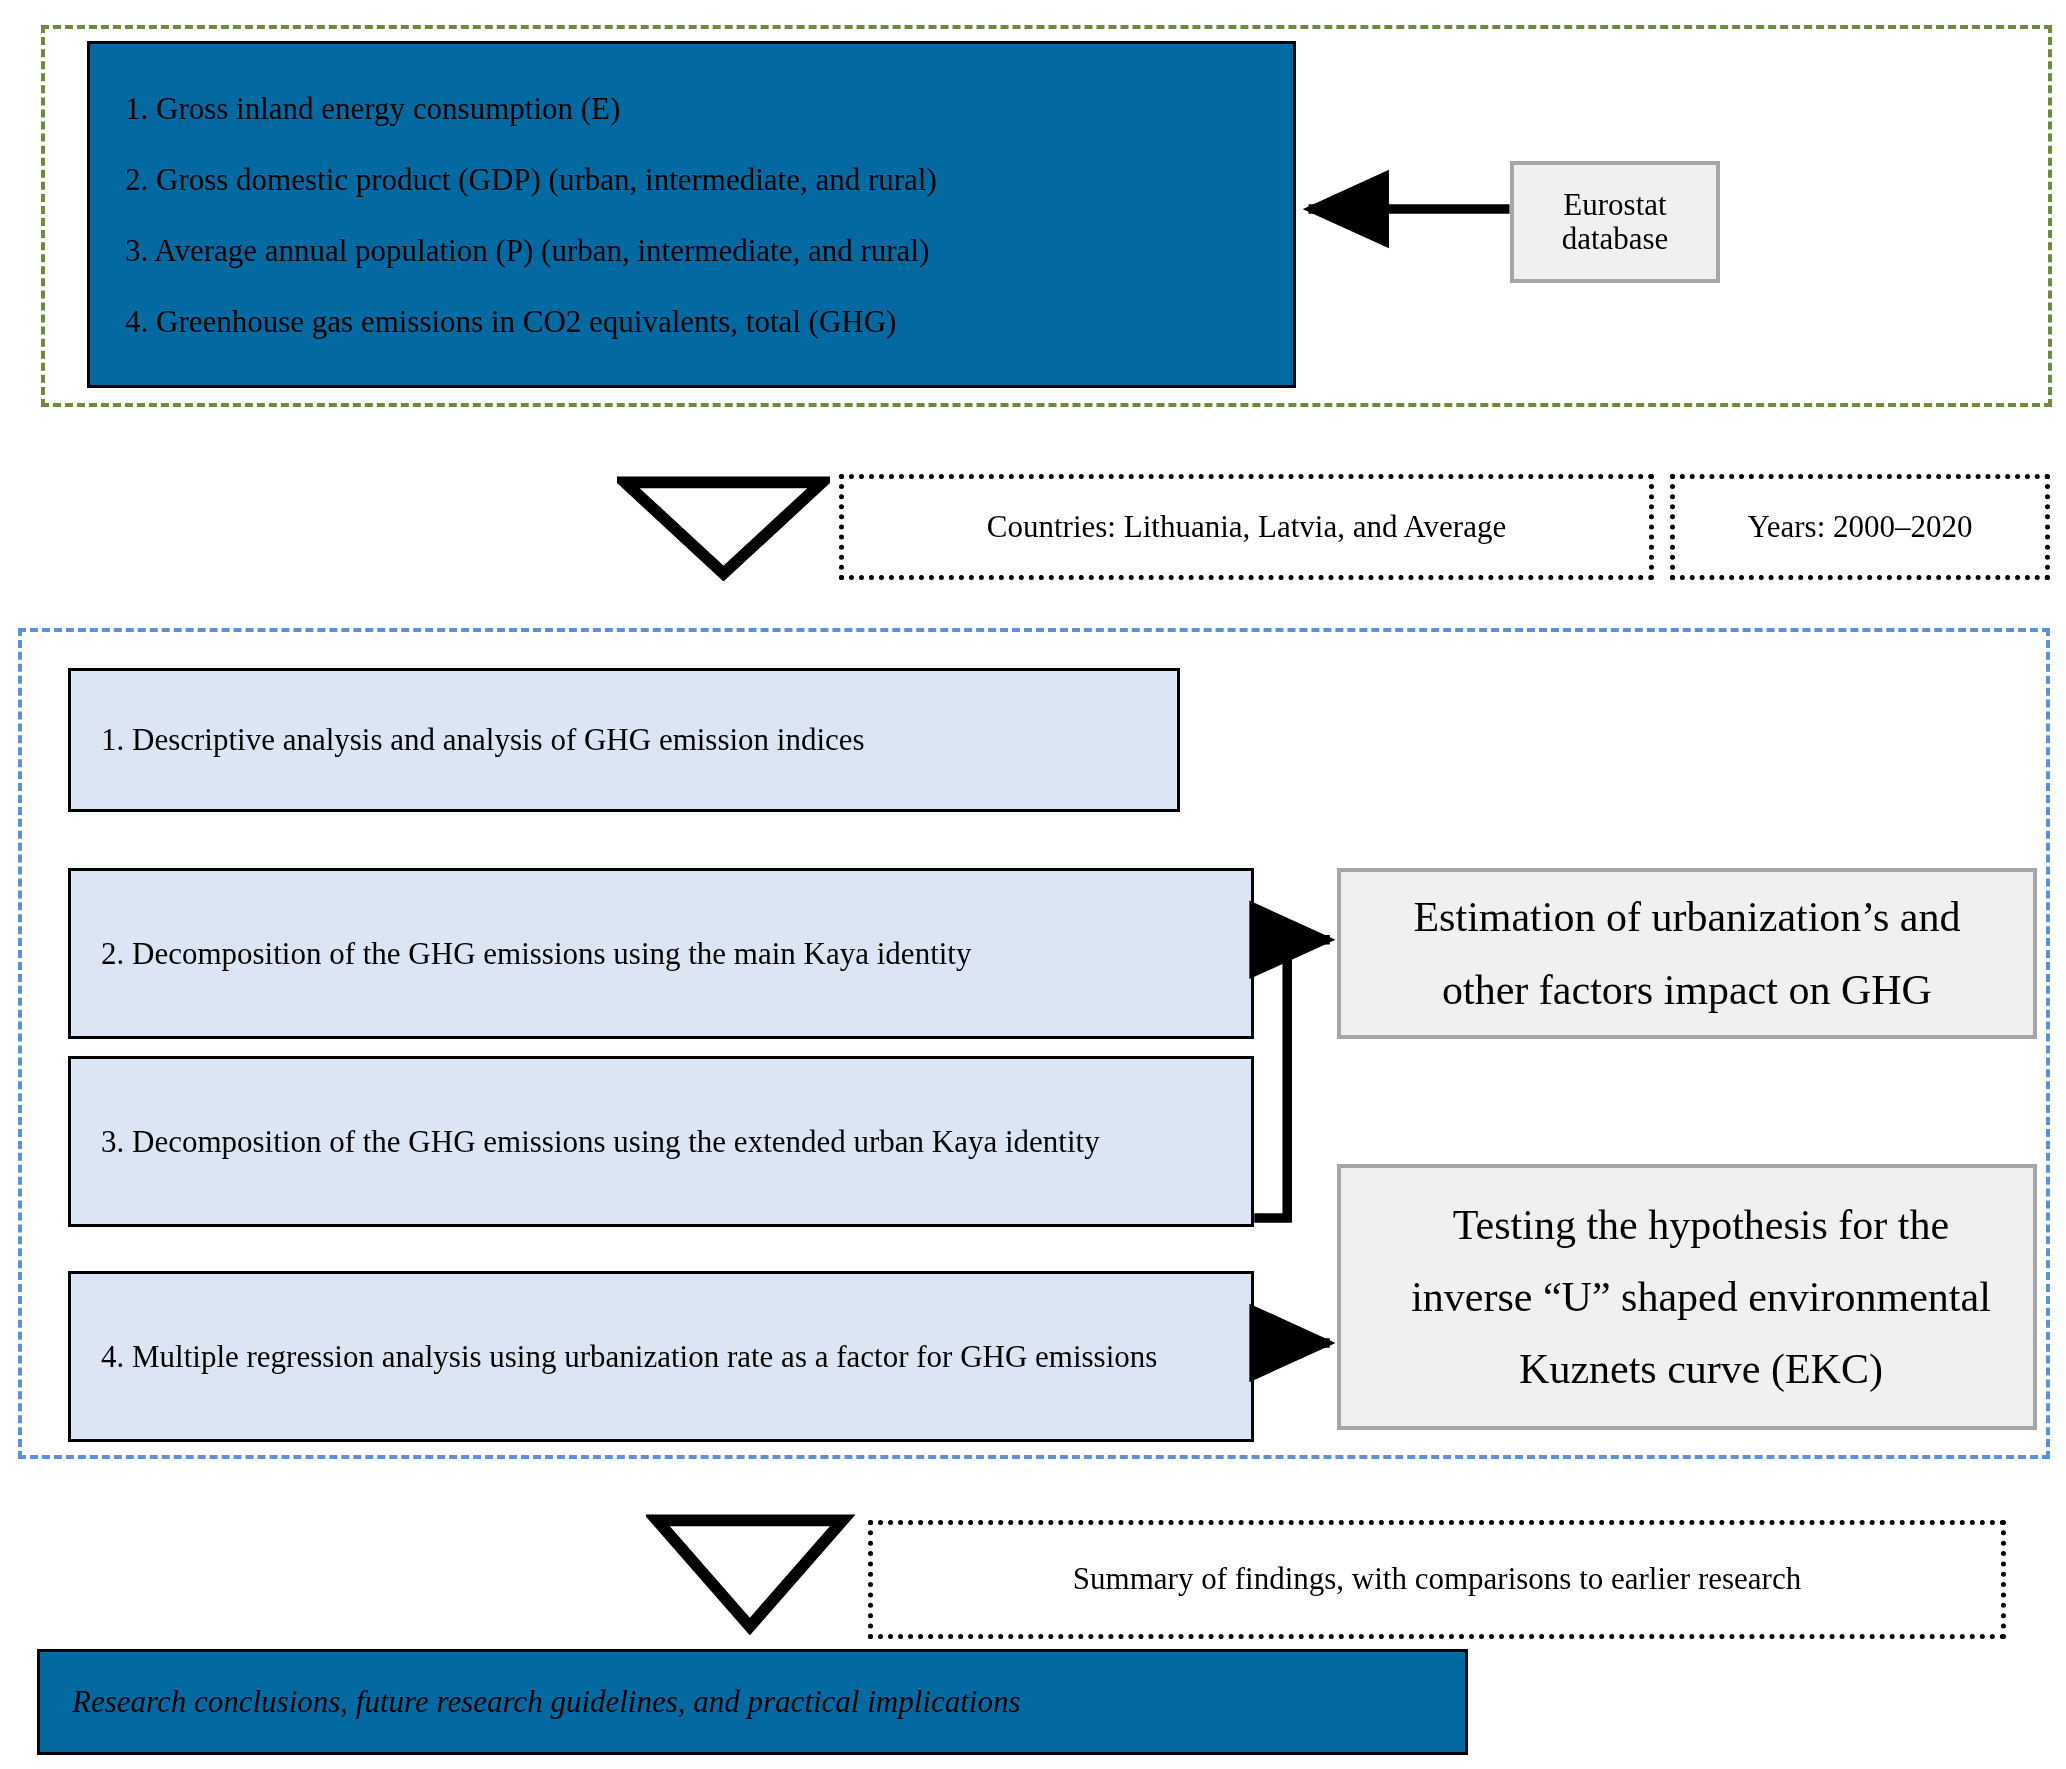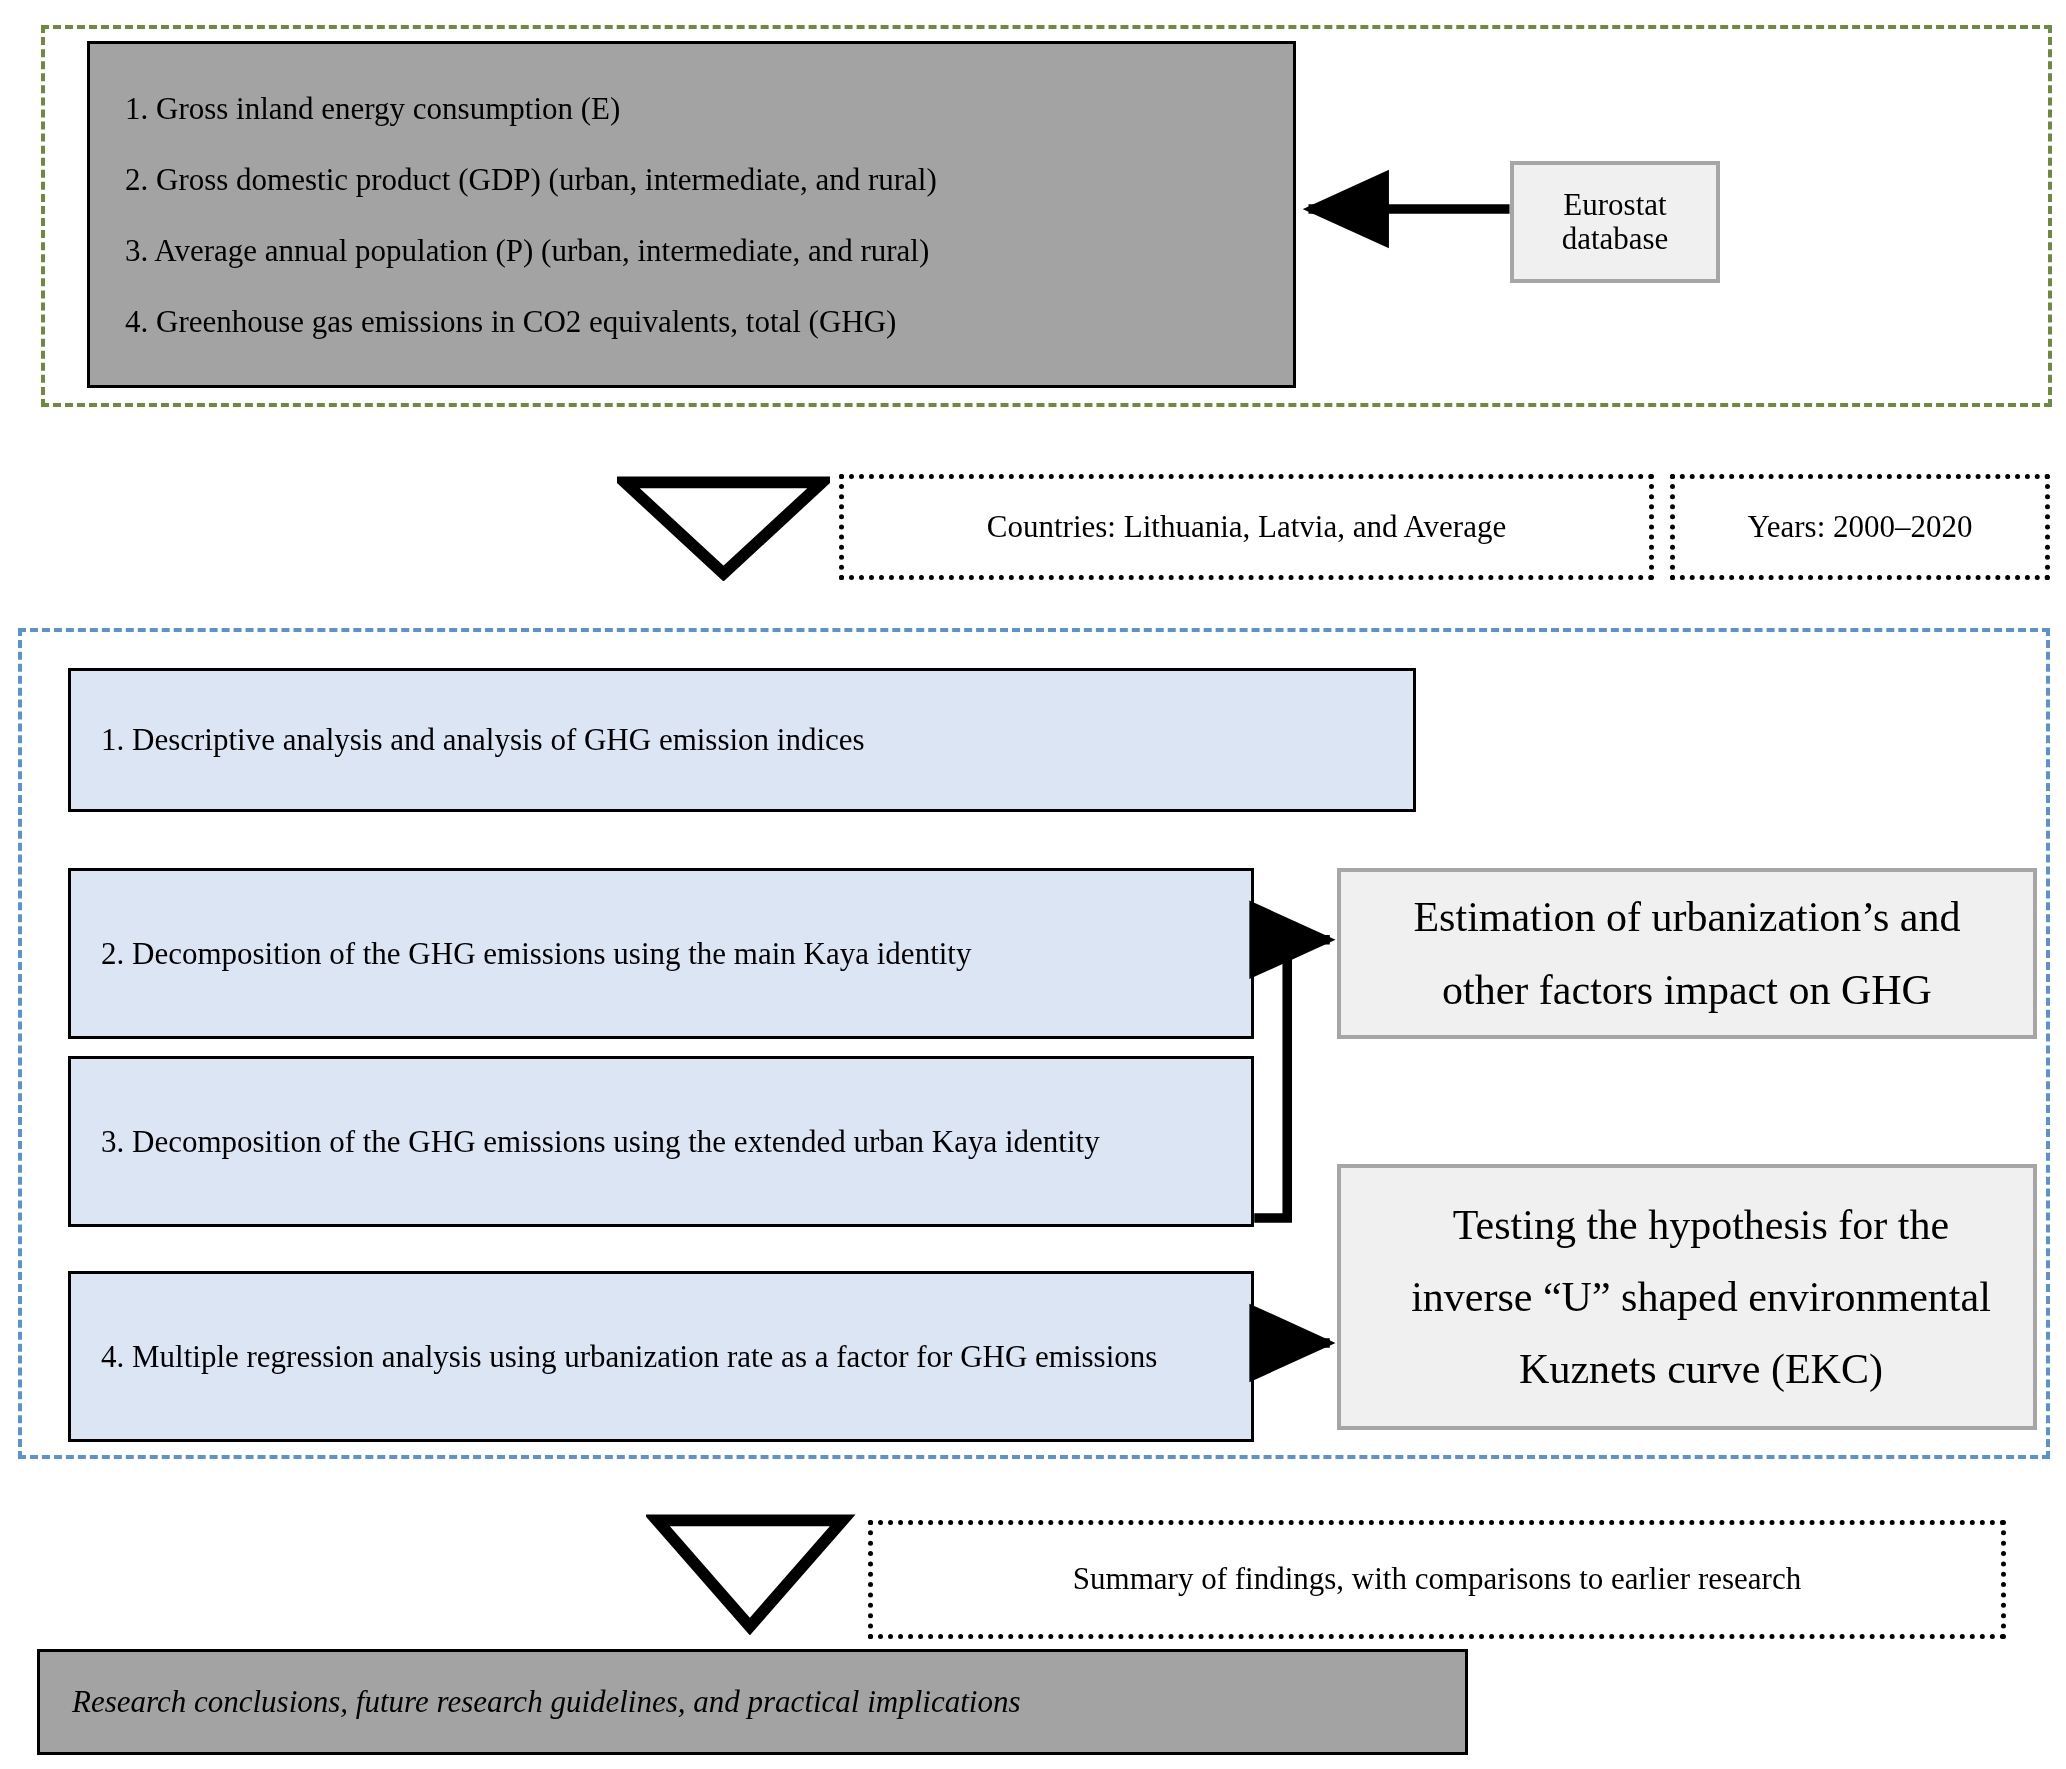--- a/index.html
+++ b/index.html
@@ -36,21 +36,21 @@
     width: 2032px; height: 831px;
     border: 4.8px dashed #5B92D2;
   }
 
   
   .solid-box {
     border: 3.7px solid #000000;
     display: flex;
     align-items: center;
   }
-  .orange   { background: #a3a3a3; }
+  .orange   { background: #0369a1; }
   .blue     { background: #DCE5F3; }
 
   .gray-box {
     background: #F0F0F0;
     border: 4.8px solid #A6A6A6;
     display: flex;
     align-items: center;
     justify-content: center;
   }
 
@@ -151,21 +151,21 @@
   <div class="abs dotted-box" style="left:839px; top:474px; width:815px; height:106px;">
     <div class="centered-line">Countries: Lithuania, Latvia, and Average</div>
   </div>
 
   <div class="abs dotted-box" style="left:1670px; top:474px; width:380px; height:106px;">
     <div class="centered-line">Years: 2000–2020</div>
   </div>
 
   <div class="abs blue-container"></div>
 
-  <div class="abs solid-box blue" style="left:68px; top:668px; width:1348px; height:144px;">
+  <div class="abs solid-box blue" style="left:68px; top:668px; width:1112px; height:144px;">
     <div class="step-text">1. Descriptive analysis and analysis of GHG emission indices</div>
   </div>
 
   <div class="abs solid-box blue" style="left:68px; top:868px; width:1186px; height:171px;">
     <div class="step-text">2. Decomposition of the GHG emissions using the main Kaya identity</div>
   </div>
 
   <div class="abs solid-box blue" style="left:68px; top:1056px; width:1186px; height:171px;">
     <div class="step-text">3. Decomposition of the GHG emissions using the extended urban Kaya identity</div>
   </div>

